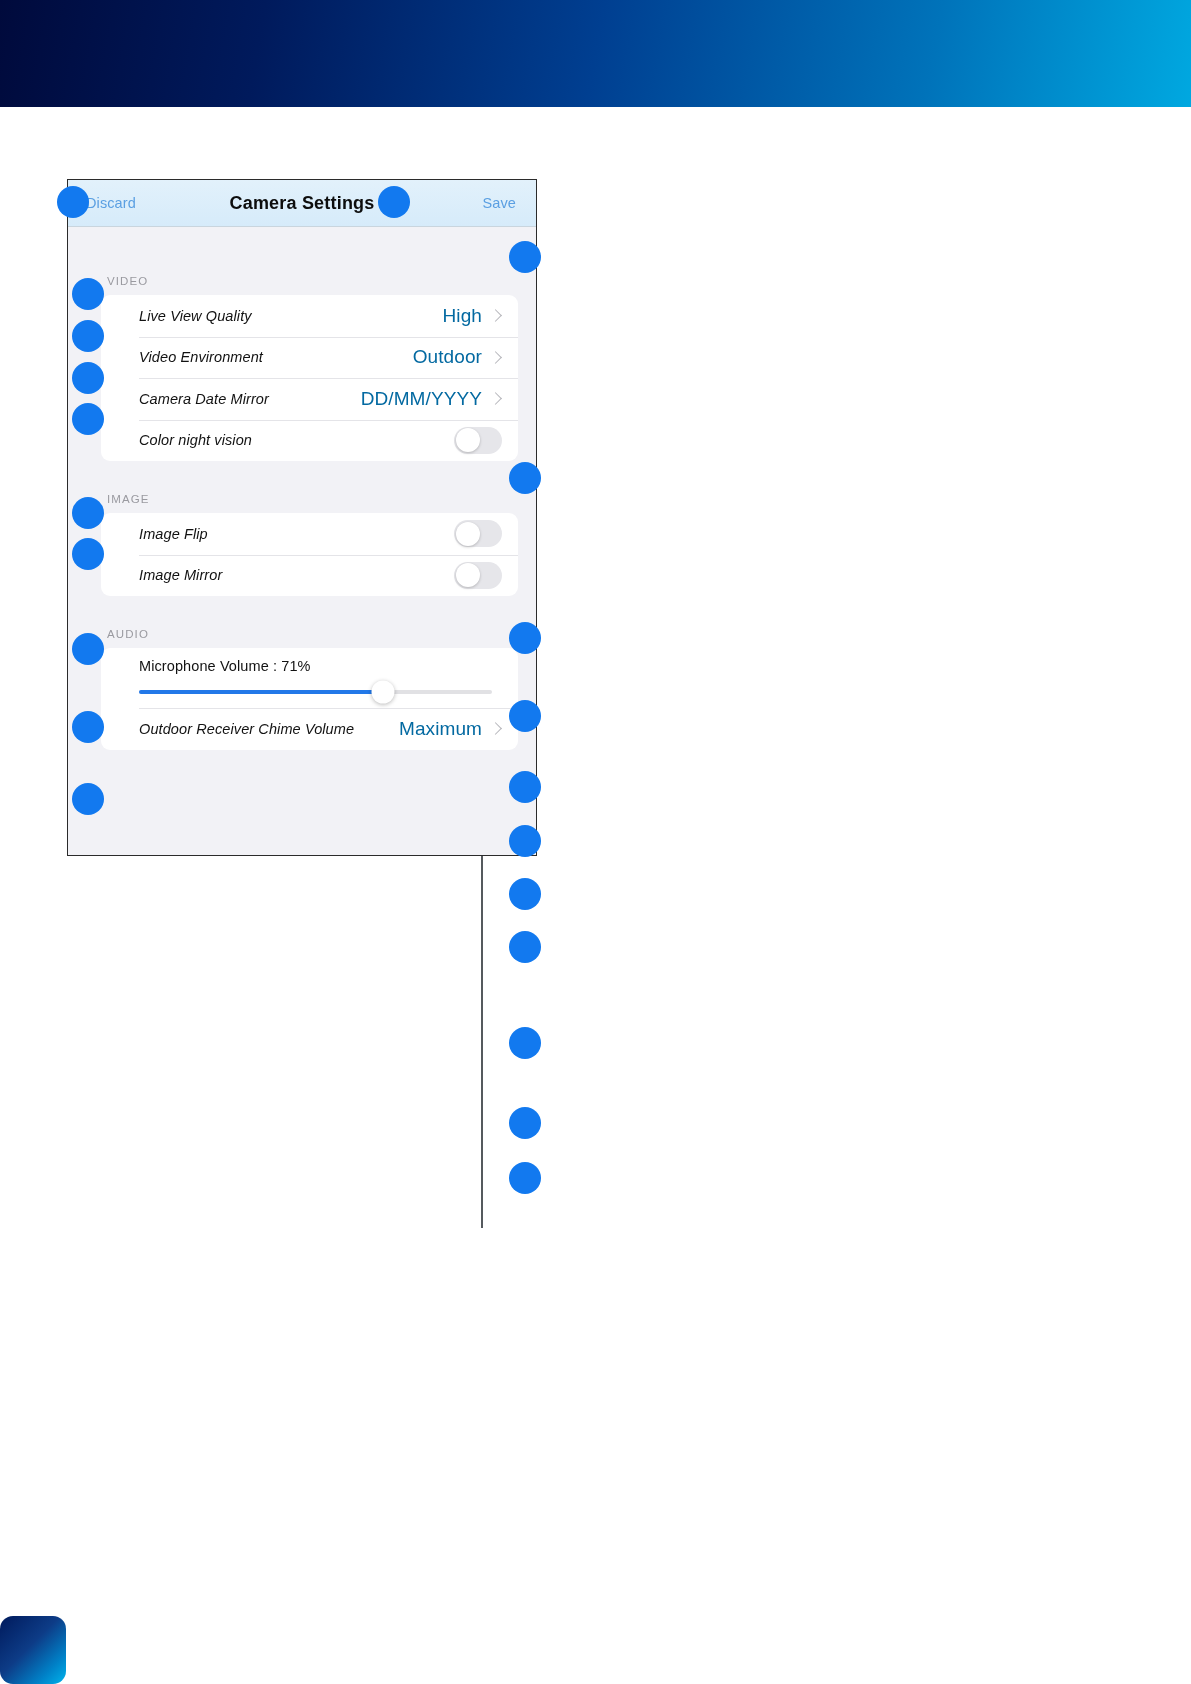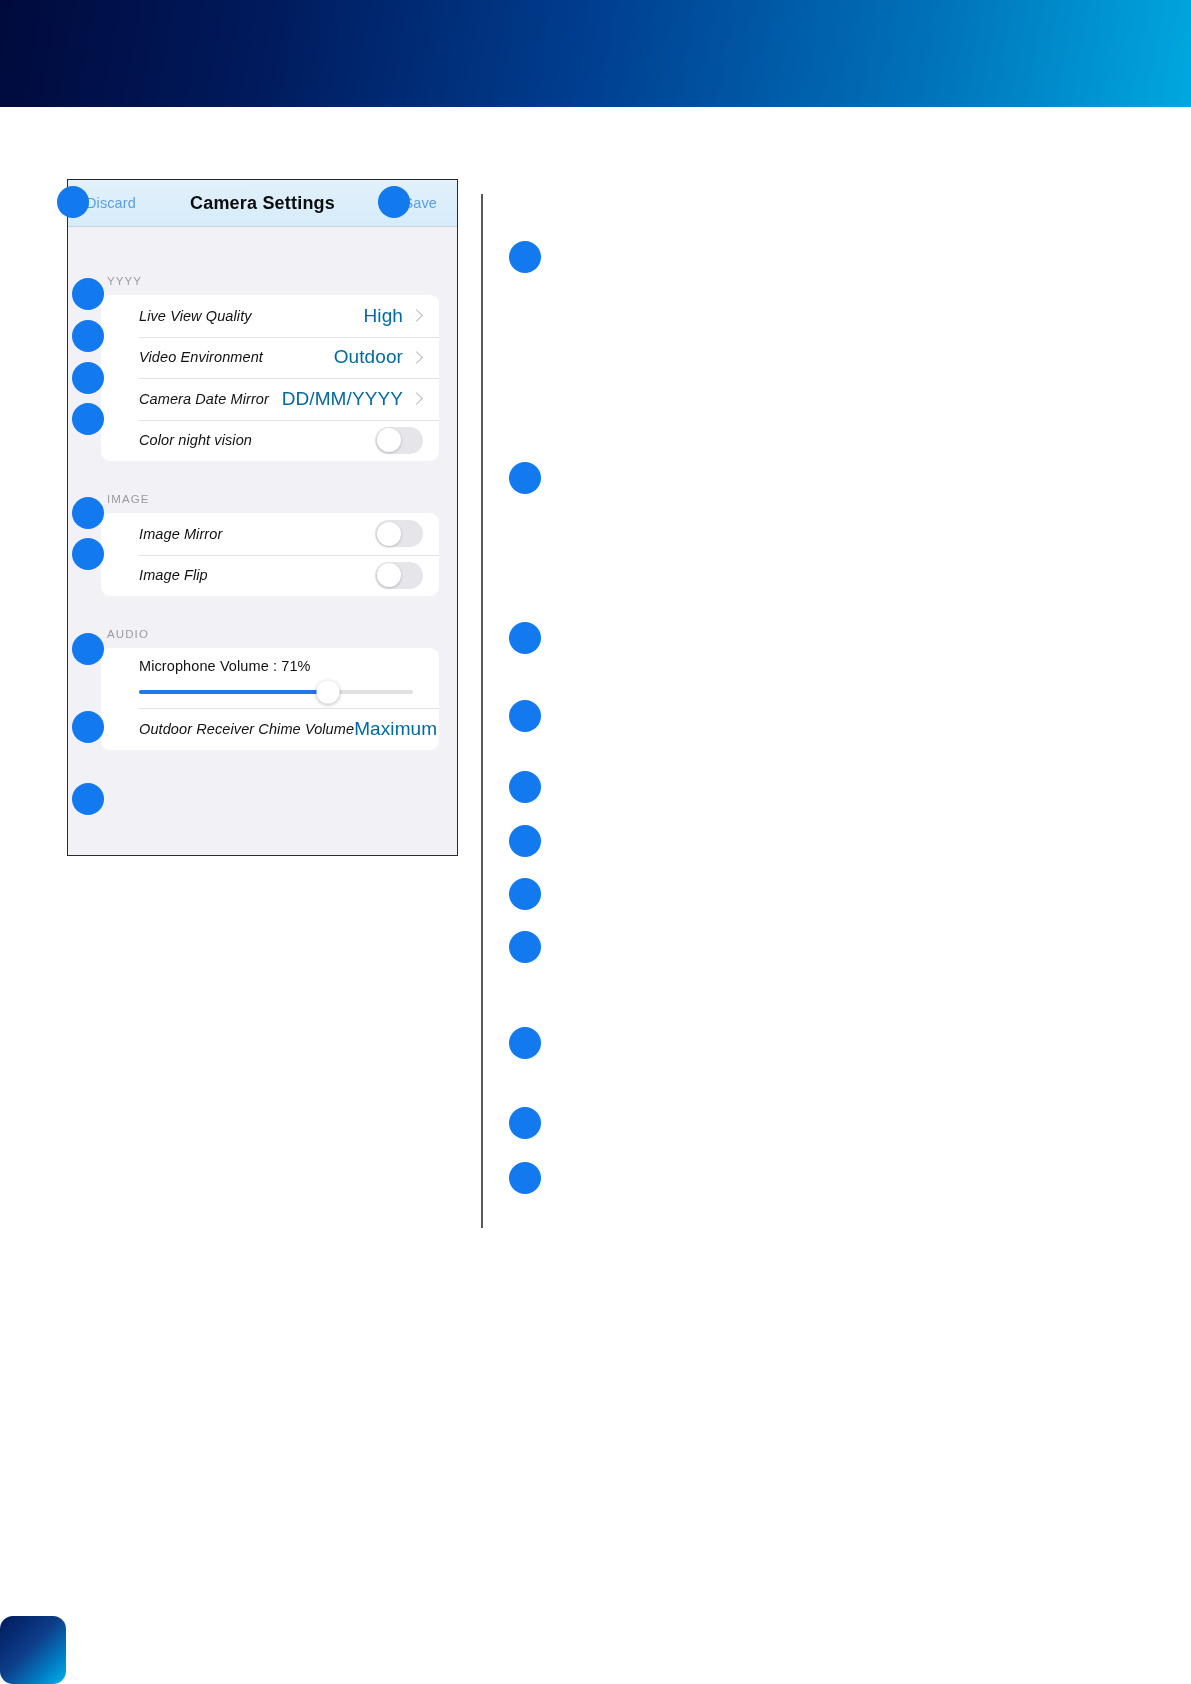--- a/index.html
+++ b/index.html
@@ -34,21 +34,21 @@
     height: 68px;
     border-radius: 13px;
     background: linear-gradient(135deg, #001a5c 0%, #0d3c87 45%, #0082c8 78%, #00b4ec 100%);
   }
 
   
   #phone-panel {
     position: absolute;
     left: 67px;
     top: 179px;
-    width: 391px;
+    width: 470px;
     height: 677px;
     background: #f2f2f6;
     border: 1px solid #2b2b2b;
     box-sizing: border-box;
     overflow: hidden;
   }
 
   #nav-bar {
     position: relative;
     height: 46px;
@@ -262,21 +262,21 @@
 
   <div id="nav-bar">
     <div id="nav-discard">Discard</div>
     <div id="nav-title">Camera Settings</div>
     <div id="nav-save">Save</div>
   </div>
 
   <div class="scroll-area">
 
     <div class="section-gap-first"></div>
-    <div class="section-header">YYYY</div>
+    <div class="section-header">VIDEO</div>
     <div class="card">
 
       <div class="row">
         <span class="row-label">Live View Quality</span>
         <span class="row-spacer"></span>
         <span class="row-value">High</span>
         <span class="chevron"></span>
       </div>
 
       <div class="row">
@@ -301,29 +301,29 @@
         </span>
       </div>
 
     </div>
 
     <div class="section-gap"></div>
     <div class="section-header">IMAGE</div>
     <div class="card">
 
       <div class="row">
-        <span class="row-label">Image Mirror</span>
+        <span class="row-label">Image Flip</span>
         <span class="row-spacer"></span>
         <span class="toggle">
           <span class="knob"></span>
         </span>
       </div>
 
       <div class="row">
-        <span class="row-label">Image Flip</span>
+        <span class="row-label">Image Mirror</span>
         <span class="row-spacer"></span>
         <span class="toggle">
           <span class="knob"></span>
         </span>
       </div>
 
     </div>
 
     <div class="section-gap"></div>
     <div class="section-header">AUDIO</div>

